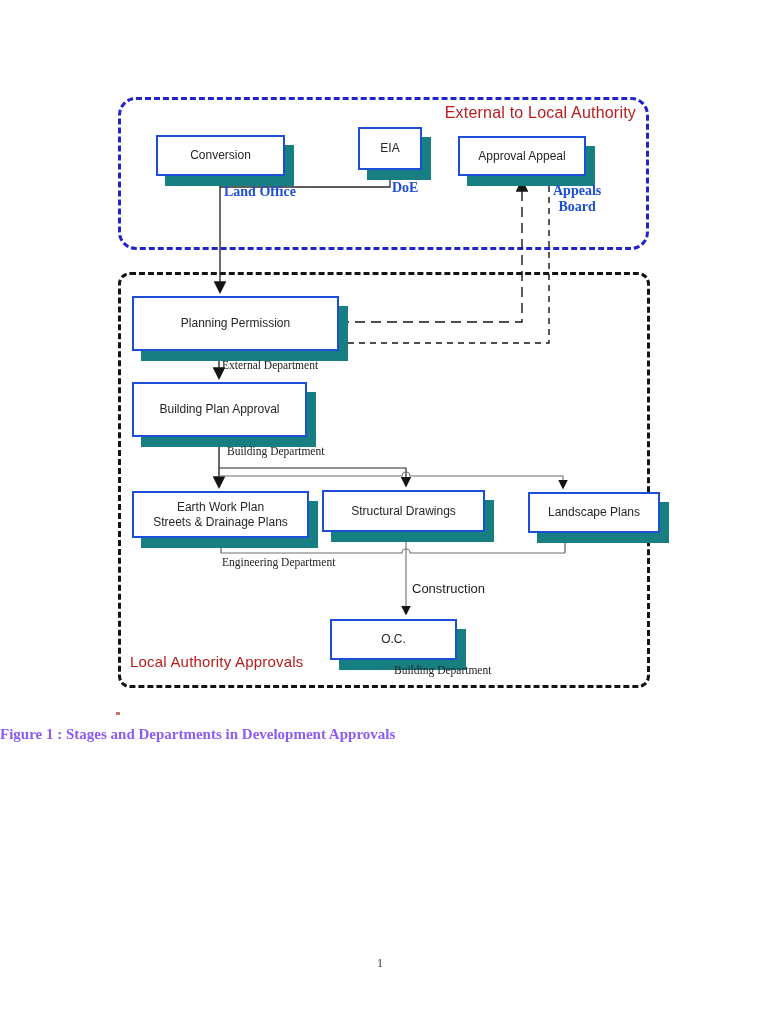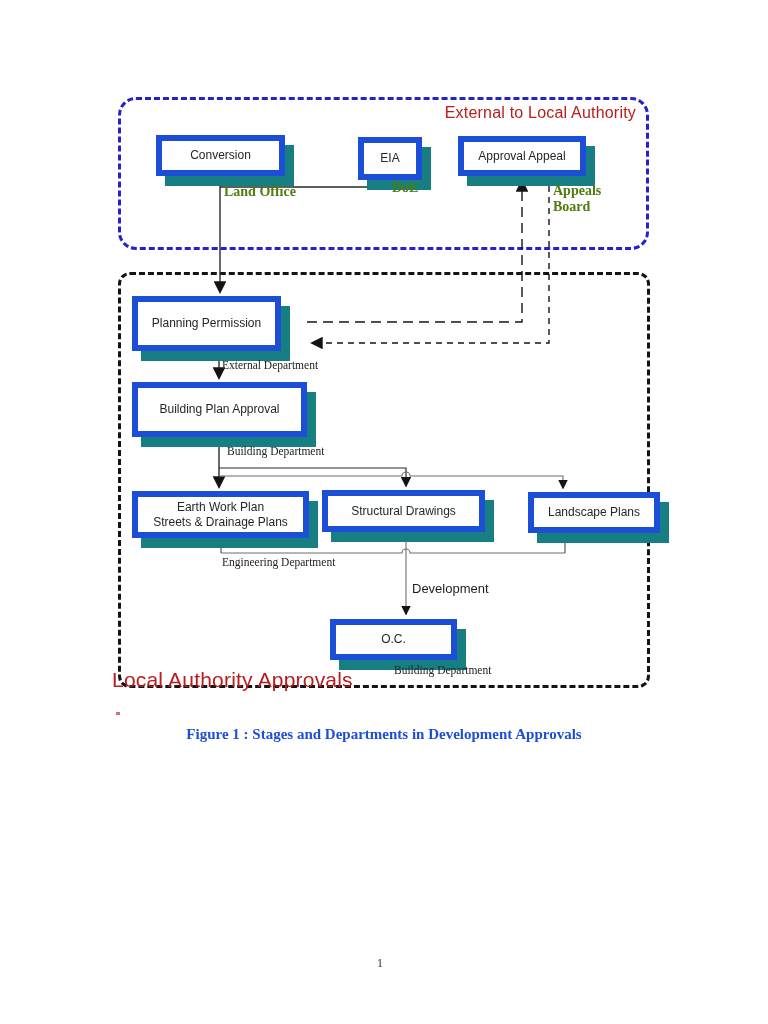--- a/index.html
+++ b/index.html
@@ -14,53 +14,53 @@
     border:3px dashed #2323cc;border-radius:18px;
   }
   .region.local{
     left:118px;top:272px;width:532px;height:416px;
     border:3px dashed #141414;border-radius:12px;
   }
   .region-title{position:absolute;color:#b91c1c;font-size:16px;letter-spacing:.2px;}
   
   .box{
     position:absolute;box-sizing:border-box;background:#ffffff;
-    border:6px solid #1d4ed8;box-shadow:9px 10px 0 0 #177f82;
+    border:2px solid #1d4ed8;box-shadow:9px 10px 0 0 #177f82;
     display:flex;align-items:center;justify-content:center;text-align:center;
     font-size:12px;color:#262626;line-height:15px;
   }
   
   .agency{
     position:absolute;font-family:"Liberation Serif",serif;font-weight:bold;
-    font-size:14px;color:#4d7c0f;line-height:16px;
+    font-size:14px;color:#1d4ed8;line-height:16px;text-align:center;
   }
   .dept{
     position:absolute;font-family:"Liberation Serif",serif;
     font-size:11.5px;color:#222;
   }
   .construction{position:absolute;font-size:13px;color:#1c1c1c;}
   .caption{
-    position:absolute;left:0;top:726px;width:768px;text-align:center;
-    font-family:"Liberation Serif",serif;font-weight:bold;font-size:15px;color:#1d4ed8;
+    position:absolute;left:0;top:726px;width:768px;
+    font-family:"Liberation Serif",serif;font-weight:bold;font-size:15px;color:#8b5cf6;
   }
   .pagenum{
     position:absolute;left:0;top:956px;width:760px;text-align:center;
     font-family:"Liberation Serif",serif;font-size:12px;color:#333;
   }
   .reddot{position:absolute;left:116px;top:712px;width:4px;height:3px;background:#c0504d;opacity:.8;}
   svg.connectors{position:absolute;left:0;top:0;pointer-events:none;}
 </style>
 </head>
 <body>
 
 <div class="region external"></div>
 <div class="region-title" style="left:420px;top:104px;width:216px;text-align:right;">External to Local Authority</div>
 
 <div class="region local"></div>
-<div class="region-title" style="left:112px;top:653px;font-size:21px;margin-top:15px;">Local Authority Approvals</div>
+<div class="region-title" style="left:130px;top:653px;font-size:15px;">Local Authority Approvals</div>
 
 <svg class="connectors" width="768" height="1024" viewBox="0 0 768 1024">
   <defs>
     <marker id="arr" viewBox="0 0 10 10" refX="8.5" refY="5" markerWidth="9" markerHeight="9" orient="auto-start-reverse">
       <path d="M0,0 L10,5 L0,10 z" fill="#141414"></path>
     </marker>
   </defs>
 
   <path d="M220,177 V292" stroke="#2a2a2a" stroke-width="1.4" fill="none" marker-end="url(#arr)"></path>
 
@@ -81,35 +81,35 @@
   <path d="M406,532 V614" stroke="#6e6e6e" stroke-width="1.1" fill="none" marker-end="url(#arr)"></path>
 
   <path d="M307,322 H522 V181" stroke="#141414" stroke-width="1.4" fill="none" stroke-dasharray="10 6" marker-end="url(#arr)"></path>
 
   <path d="M549,186 V343 H312" stroke="#141414" stroke-width="1.4" fill="none" stroke-dasharray="6 5" marker-end="url(#arr)"></path>
 </svg>
 
 <div class="box" style="left:156px;top:135px;width:129px;height:41px;">
   <span>Conversion</span>
 </div>
-<div class="box" style="left:358px;top:137px;width:64px;height:43px;">
+<div class="box" style="left:358px;top:127px;width:64px;height:43px;">
   <span>EIA</span>
 </div>
 <div class="box" style="left:458px;top:136px;width:128px;height:40px;">
   <span>Approval Appeal</span>
 </div>
 
 <div class="agency" style="left:224px;top:184px;">Land Office</div>
 <div class="agency" style="left:392px;top:180px;">DoE</div>
 <div class="agency" style="left:553px;top:183px;">
   <div>Appeals</div>
   <div>Board</div>
 </div>
 
-<div class="box" style="left:132px;top:296px;width:149px;height:55px;">
+<div class="box" style="left:132px;top:296px;width:207px;height:55px;">
   <span>Planning Permission</span>
 </div>
 <div class="dept" style="left:222px;top:359px;">External Department</div>
 
 <div class="box" style="left:132px;top:382px;width:175px;height:55px;">
   <span>Building Plan Approval</span>
 </div>
 <div class="dept" style="left:227px;top:445px;">Building Department</div>
 
 <div class="box" style="left:132px;top:491px;width:177px;height:47px;">
@@ -119,21 +119,21 @@
   </span>
 </div>
 <div class="box" style="left:322px;top:490px;width:163px;height:42px;text-align:center;">
   <span>Structural Drawings</span>
 </div>
 <div class="box" style="left:500px;top:492px;width:132px;height:41px;margin-left:28px;">
   <span>Landscape Plans</span>
 </div>
 <div class="dept" style="left:222px;top:556px;">Engineering Department</div>
 
-<div class="construction" style="left:412px;top:581px;">Development</div>
+<div class="construction" style="left:412px;top:581px;">Construction</div>
 
 <div class="box" style="left:330px;top:619px;width:127px;height:41px;">
   <span>O.C.</span>
 </div>
 <div class="dept" style="left:394px;top:664px;">Building Department</div>
 
 <div class="reddot"></div>
 
 <div class="caption">Figure 1 : Stages and Departments in Development Approvals</div>
 <div class="pagenum">1</div>

